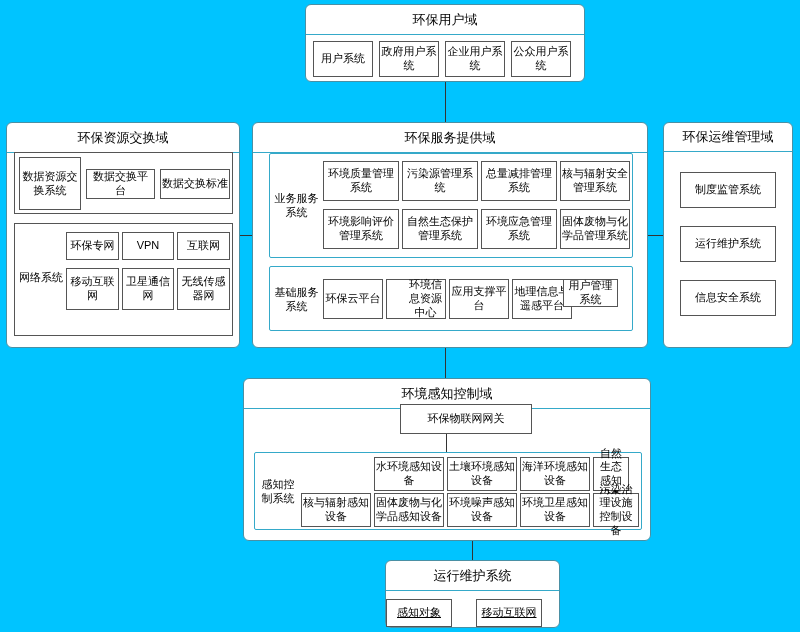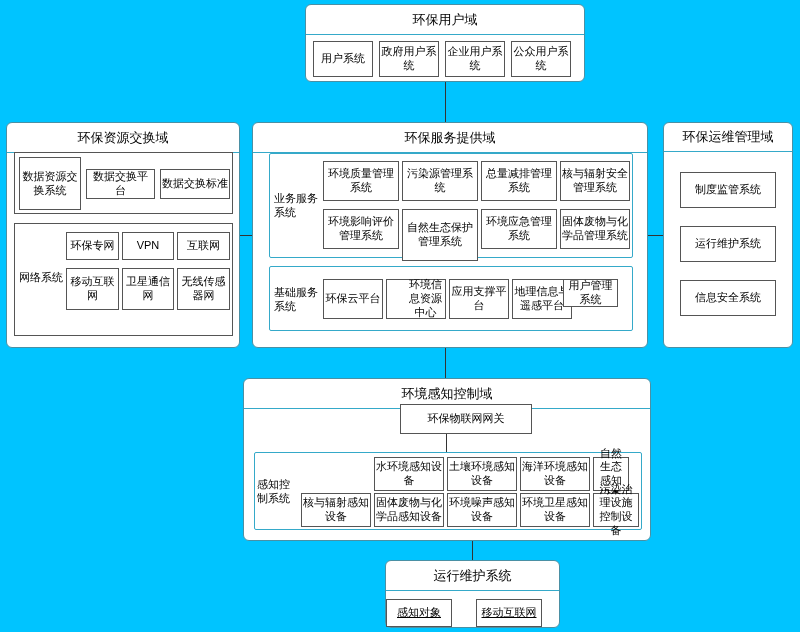--- a/index.html
+++ b/index.html
@@ -42,20 +42,21 @@
     line-height: 1.25;
     padding: 1px;
   }
   .label-cell {
     border: 1px solid #555;
     background: #fff;
     box-sizing: border-box;
     display: flex;
     align-items: center;
     justify-content: center;
+    text-align: center;
     font-size: 11px;
     line-height: 1.25;
   }
   .group-box {
     border: 1px solid #35a9c9;
     box-sizing: border-box;
     background: #fff;
     position: absolute;
     border-radius: 2px;
   }
@@ -140,21 +141,21 @@
 <div class="panel" id="service-domain">
   <div class="panel-title">环保服务提供域</div>
 
   <div class="group-box" style="left:16px; top:30px; width:364px; height:105px;">
     <div class="label-cell" style="position:absolute; left:4px; top:25px; width:45px; height:54px; border:none;">业务服务系统</div>
     <div class="cell" style="position:absolute; left:53px; top:7px; width:76px; height:40px;">环境质量管理系统</div>
     <div class="cell" style="position:absolute; left:132px; top:7px; width:76px; height:40px;">污染源管理系统</div>
     <div class="cell" style="position:absolute; left:211px; top:7px; width:76px; height:40px;">总量减排管理系统</div>
     <div class="cell" style="position:absolute; left:290px; top:7px; width:70px; height:40px;">核与辐射安全管理系统</div>
     <div class="cell" style="position:absolute; left:53px; top:55px; width:76px; height:40px;">环境影响评价管理系统</div>
-    <div class="cell" style="position:absolute; left:132px; top:55px; width:76px; height:52px;">自然生态保护管理系统</div>
+    <div class="cell" style="position:absolute; left:132px; top:55px; width:76px; height:40px;">自然生态保护管理系统</div>
     <div class="cell" style="position:absolute; left:211px; top:55px; width:76px; height:40px;">环境应急管理系统</div>
     <div class="cell" style="position:absolute; left:290px; top:55px; width:70px; height:40px;">固体废物与化学品管理系统</div>
   </div>
 
   <div class="group-box" style="left:16px; top:143px; width:364px; height:65px;">
     <div class="label-cell" style="position:absolute; left:4px; top:12px; width:45px; height:42px; border:none;">基础服务系统</div>
     <div class="cell" style="position:absolute; left:53px; top:12px; width:60px; height:40px;">环保云平台</div>
     <div class="cell" style="position:absolute; left:116px; top:12px; width:60px; height:40px;padding-left:20px;">环境信息资源中心</div>
     <div class="cell" style="position:absolute; left:179px; top:12px; width:60px; height:40px;">应用支撑平台</div>
     <div class="cell" style="position:absolute; left:242px; top:12px; width:60px; height:40px;">地理信息与遥感平台</div>

